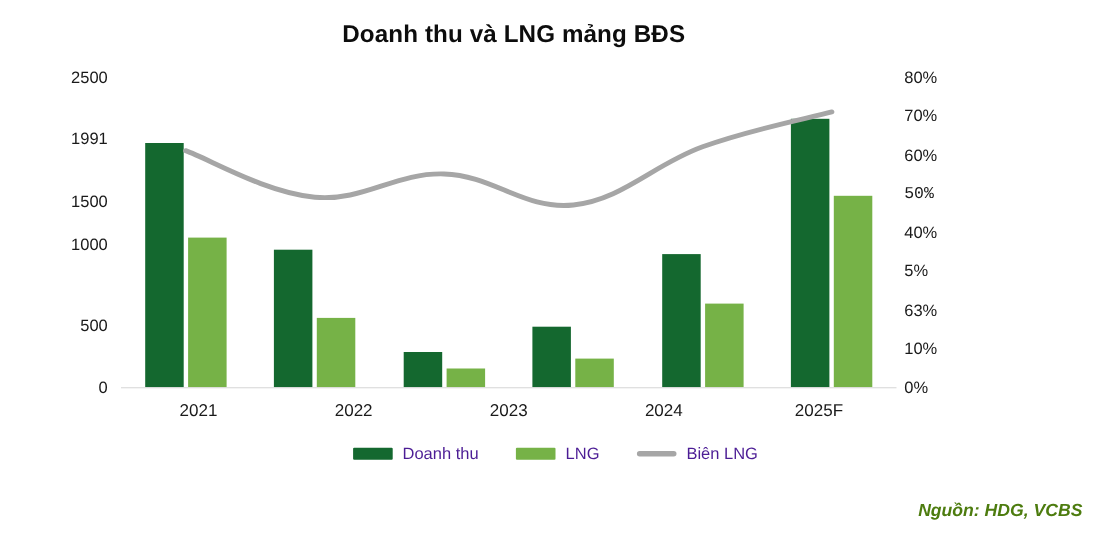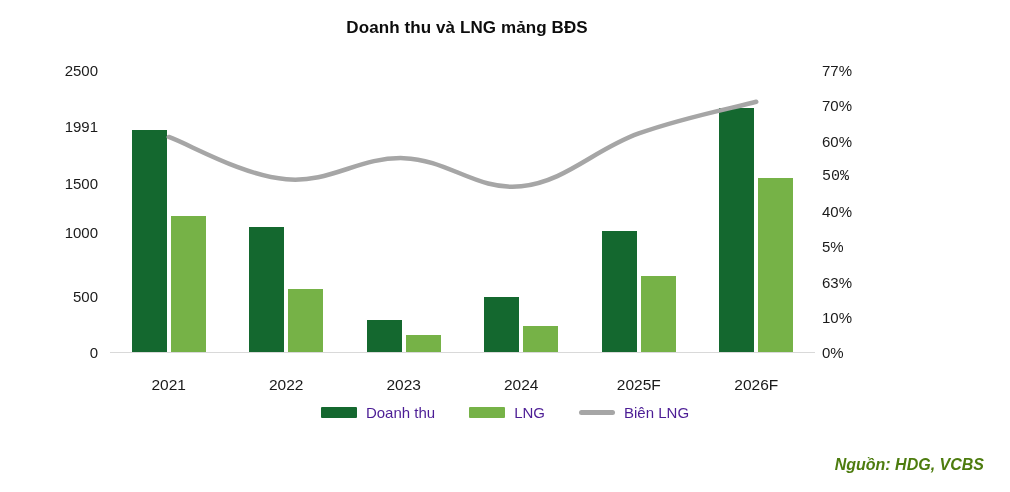--- a/index.html
+++ b/index.html
@@ -22,21 +22,21 @@
     width: 1010px;
     height: 492px;
   }
 
   .chart-title {
     position: absolute;
     left: 0;
     top: 18px;
     width: 934px;
     text-align: center;
-    font-size: 17px;
+    font-size: 22px;
     font-weight: bold;
     letter-spacing: 0.1px;
     color: #0d0d0d;
   }
 
   .axis-baseline {
     position: absolute;
     left: 110px;
     top: 352px;
     width: 705px;
@@ -71,21 +71,21 @@
     text-align: right;
   }
   .y-axis-right .ytick {
     left: 0;
     text-align: left;
   }
 
   .x-axis {
     position: absolute;
     left: 110px;
-    top: 376px;
+    top: 365px;
     width: 705px;
     height: 24px;
     display: flex;
   }
   .xtick {
     flex: 1 1 0;
     text-align: center;
     font-size: 15.5px;
     color: #1a1a1a;
   }
@@ -172,35 +172,35 @@
 </head>
 <body>
 
 <div id="chart-root">
 
   <div class="chart-title">Doanh thu và LNG mảng BĐS</div>
 
   <div class="y-axis-left">
       <div class="ytick" style="top: 275px;">0</div>
       <div class="ytick" style="top: 218.6px;">500</div>
-      <div class="ytick" style="top: 155px;">1000</div>
+      <div class="ytick" style="top: 145px;">1000</div>
       <div class="ytick" style="top: 105.8px;">1500</div>
       <div class="ytick" style="top: 49.4px;">1991</div>
       <div class="ytick" style="top: -7px;">2500</div>
     </div>
   <div class="y-axis-right">
       <div class="ytick" style="top: 275px;">0%</div>
       <div class="ytick" style="top: 239.75px;">10%</div>
       <div class="ytick" style="top: 204.5px;">63%</div>
       <div class="ytick" style="top: 169.25px;">5%</div>
       <div class="ytick" style="top: 134px;">40%</div>
       <div class="ytick" style="top: 98.75px; font-family: Liberation Mono, monospace;">50%</div>
       <div class="ytick" style="top: 63.5px;">60%</div>
       <div class="ytick" style="top: 28.25px;">70%</div>
-      <div class="ytick" style="top: -7px;">77%</div>
+      <div class="ytick" style="top: -7px;">80%</div>
     </div>
 
   <div class="bars-layer">
       <div class="bar-group">
         <div class="bar bar-revenue" style="height: 222.216px; background: rgb(20, 104, 47);"></div>
         <div class="bar bar-profit" style="height: 136.488px; background: rgb(118, 178, 71);"></div>
       </div>
       <div class="bar-group">
         <div class="bar bar-revenue" style="height: 125.208px; background: rgb(20, 104, 47);"></div>
         <div class="bar bar-profit" style="height: 62.604px; background: rgb(118, 178, 71);"></div>
@@ -230,21 +230,20 @@
   </div>
 
   <div class="axis-baseline"></div>
 
   <div class="x-axis">
       <div class="xtick">2021</div>
       <div class="xtick">2022</div>
       <div class="xtick">2023</div>
       <div class="xtick">2024</div>
       <div class="xtick">2025F</div>
-      <div class="xtick">2026F</div>
     </div>
 
   <div class="legend">
       <div class="legend-item">
         <span class="legend-swatch" style="background: rgb(20, 104, 47);"></span>
         <span class="legend-label">Doanh thu</span>
       </div>
       <div class="legend-item">
         <span class="legend-swatch" style="background: rgb(118, 178, 71);"></span>
         <span class="legend-label">LNG</span>

